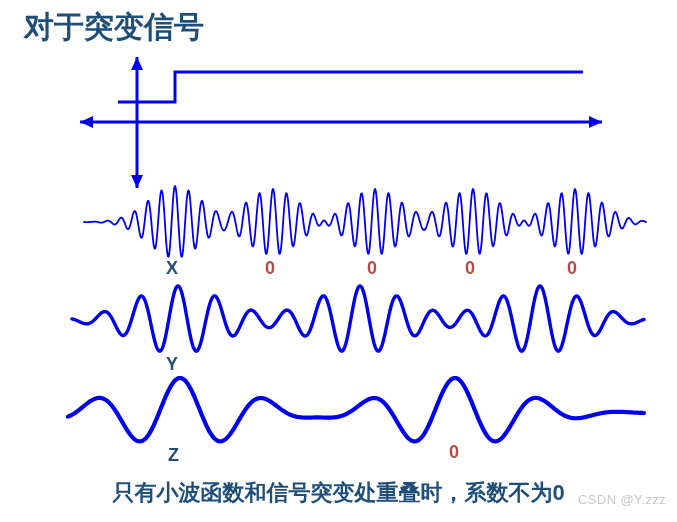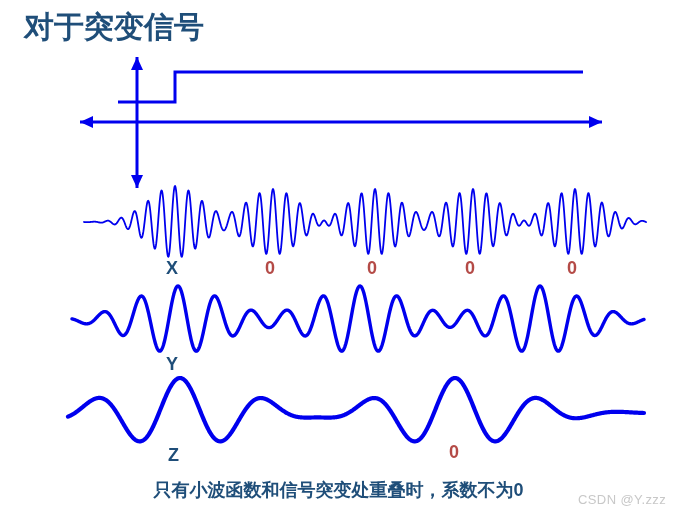--- a/index.html
+++ b/index.html
@@ -38,21 +38,21 @@
     font-weight: bold;
     line-height: 18px;
     white-space: nowrap;
   }
   #caption {
     position: absolute;
     left: 0;
     top: 478px;
     width: 677px;
     text-align: center;
-    font-size: 18px;
+    font-size: 22px;
     font-weight: bold;
     color: #1f4e79;
     white-space: nowrap;
   }
   #watermark {
     position: absolute;
     left: 578px;
     top: 492px;
     font-size: 13px;
     color: #c8c8c8;

